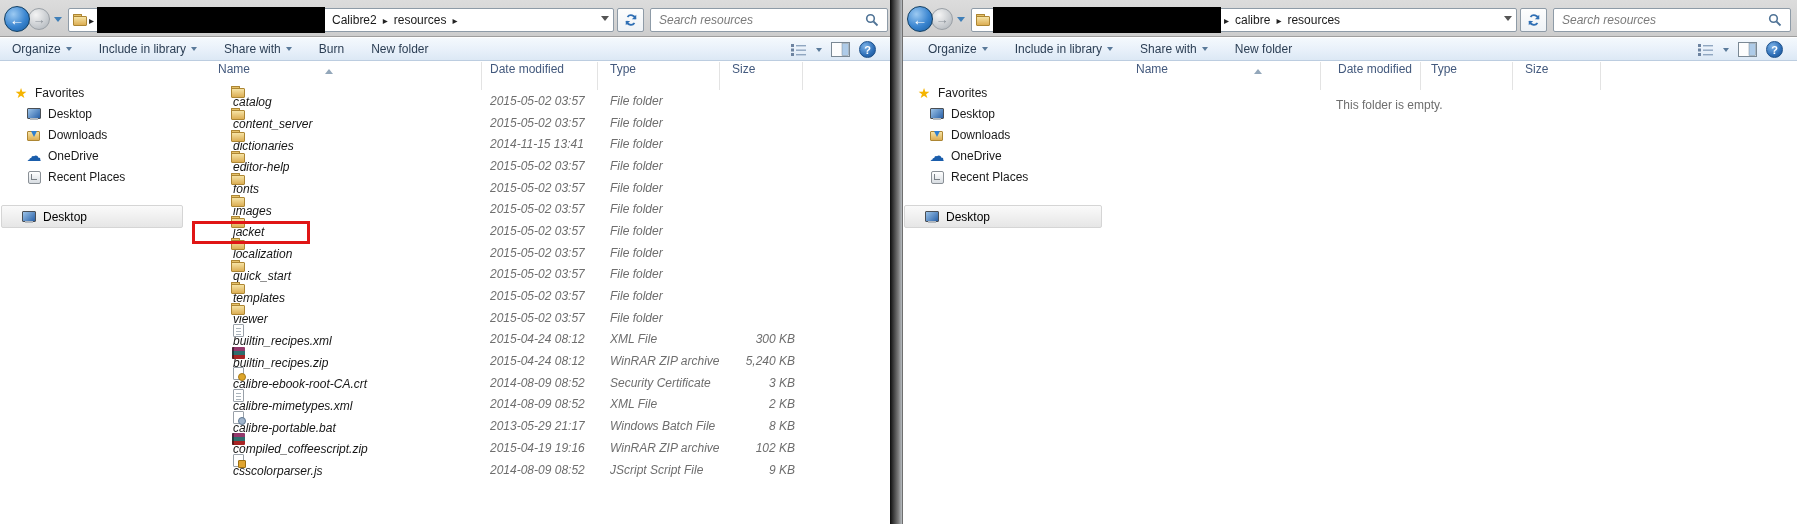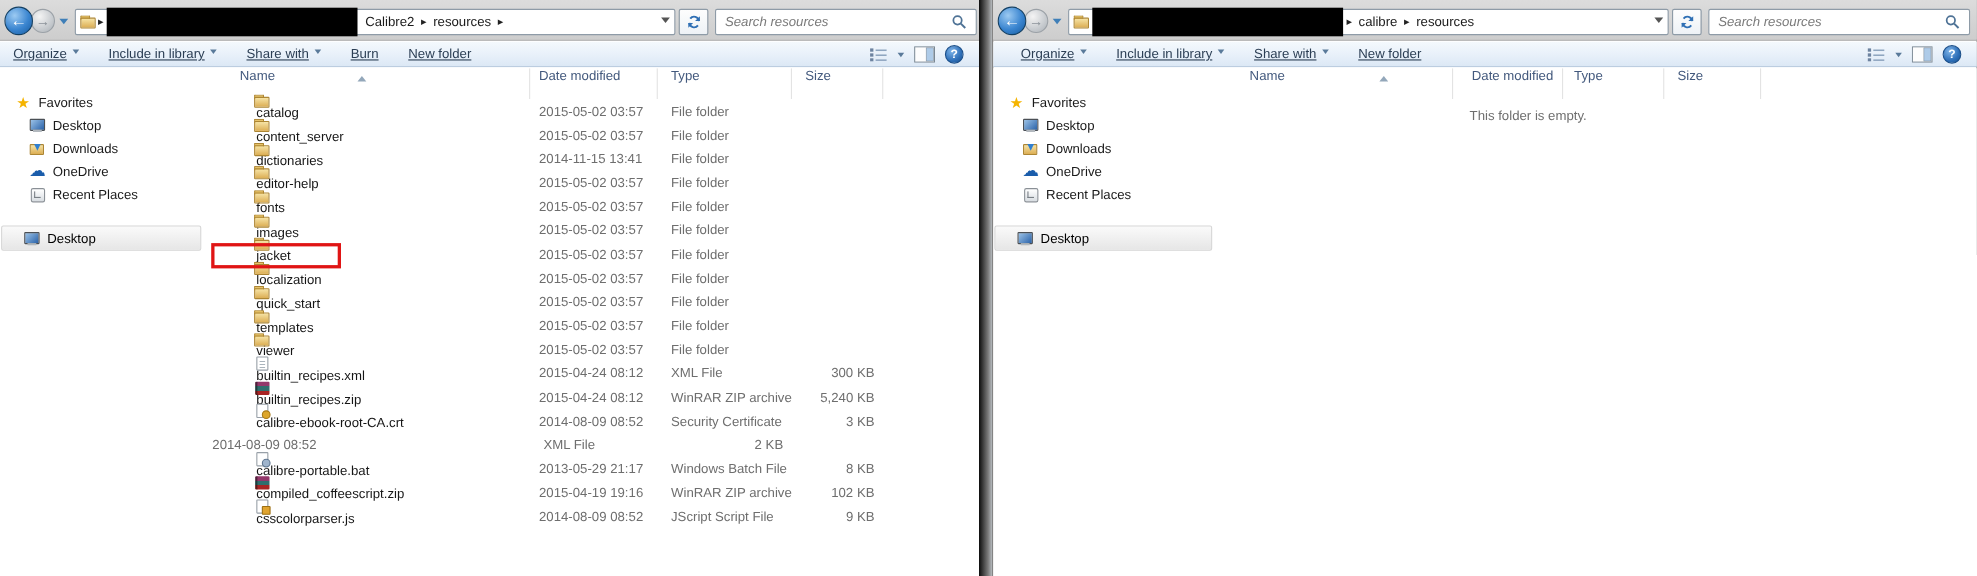--- a/index.html
+++ b/index.html
@@ -32,21 +32,21 @@
   .addr-caret { margin-left:auto; width:0; height:0; border:4px solid transparent; border-top:5px solid #555; }
   .refresh { position:absolute; left:617px; top:8px; width:27px; height:24px; background:linear-gradient(#fdfdfd,#eef2f6);
              border:1px solid #8e9ba7; border-radius:2px; display:flex; align-items:center; justify-content:center; }
   .search { left:650px; width:238px; padding:4px 8px; justify-content:space-between; }
   .search-text { color:#7a7a7a; font-style:italic; }
 
   
   .toolbar { position:absolute; top:38px; left:0; right:0; height:23px; border-bottom:1px solid #bccde0;
              background:linear-gradient(#f4f9fd,#e9f1fa 50%,#dce8f5);
              display:flex; align-items:center; color:#2b3e54; }
-  .tb-item { display:flex; gap:5px; white-space:nowrap; cursor:default;text-decoration:underline; }
+  .tb-item { display:flex; align-items:center; gap:5px; white-space:nowrap; cursor:default; }
   .tb-caret { width:0; height:0; border:3px solid transparent; border-top:4px solid #5a7a9a; margin-top:3px; }
   .tb-right { position:absolute; right:14px; top:0; height:23px; display:flex; align-items:center; gap:9px; }
   .help { width:17px; height:17px; border-radius:50%; color:#fff; font-weight:bold; font-size:11px;
           background:radial-gradient(circle at 35% 30%, #7db3e8, #2e6fb8 60%, #1b4f8a);
           border:1px solid #1b4f8a; display:flex; align-items:center; justify-content:center; }
 
   
   .content { position:absolute; top:62px; left:0; right:0; bottom:0; background:#fff; }
   .sidebar { position:absolute; top:0; bottom:0; left:0; }
   .win-left  .sidebar { width:185px; }
@@ -66,21 +66,21 @@
   .win-right .lh { grid-template-columns:217px 100px 92px 88px 1fr; }
   .lh { height:28px; color:#43597d; }
   .lh > div { height:100%; display:flex; align-items:flex-start; border-right:1px solid #e3e3e3; position:relative; }
   .lh > div:last-child { border-right:none; }
   .c-name { padding-left:33px; } .win-right .c-name { padding-left:32px; }
   .c-date { padding-left:8px; }  .win-right .c-date { padding-left:17px; }
   .c-type { padding-left:12px; } .win-right .c-type { padding-left:10px; }
   .c-size { padding-left:12px; }
   .sortup { position:absolute; top:3px; width:0; height:0; border:4px solid transparent; border-bottom:5px solid #93a7ba; }
   .win-left .sortup { left:140px; } .win-right .sortup { left:150px; }
-  .row { height:21.7px; position:relative; }
+  .row { height:21.7px; position:relative;font-style:italic; }
   .row .name { color:#161616; padding-left:33px; position:relative; white-space:nowrap; }
   .row .date, .row .type { color:#6e6e6e; white-space:nowrap; }
   .row .date { padding-left:8px; } .row .type { padding-left:12px; }
   .row .size { color:#6e6e6e; text-align:right; padding-right:8px; }
   .rowicon { position:absolute; left:13px; top:50%; transform:translateY(-50%); }
   .hlbox { position:absolute; left:7px; top:-1px; width:118px; height:23px; border:3px solid #e01515; z-index:2; }
   .empty { position:absolute; top:36px; left:232px; color:#6e6e6e; }
 
   
   .fi { width:15px; height:14px; display:inline-block; position:relative; flex:0 0 15px; }
@@ -337,20 +337,21 @@
             <div></div>
           </div>
           <div class="row">
             <div class="name"><span class="fi fi-crt badge rowicon"><span class="fp"></span></span><span>calibre-ebook-root-CA.crt</span></div>
             <div class="date">2014-08-09 08:52</div>
             <div class="type">Security Certificate</div>
             <div class="size">3 KB</div>
             <div></div>
           </div>
           <div class="row">
+            <div class="name"><span class="fi rowicon"><span class="fp fp-lines"></span></span><span>calibre-mimetypes.xml</span></div>
             <div class="date">2014-08-09 08:52</div>
             <div class="type">XML File</div>
             <div class="size">2 KB</div>
             <div></div>
           </div>
           <div class="row">
             <div class="name"><span class="fi fi-bat badge rowicon"><span class="fp"></span></span><span>calibre-portable.bat</span></div>
             <div class="date">2013-05-29 21:17</div>
             <div class="type">Windows Batch File</div>
             <div class="size">8 KB</div>

